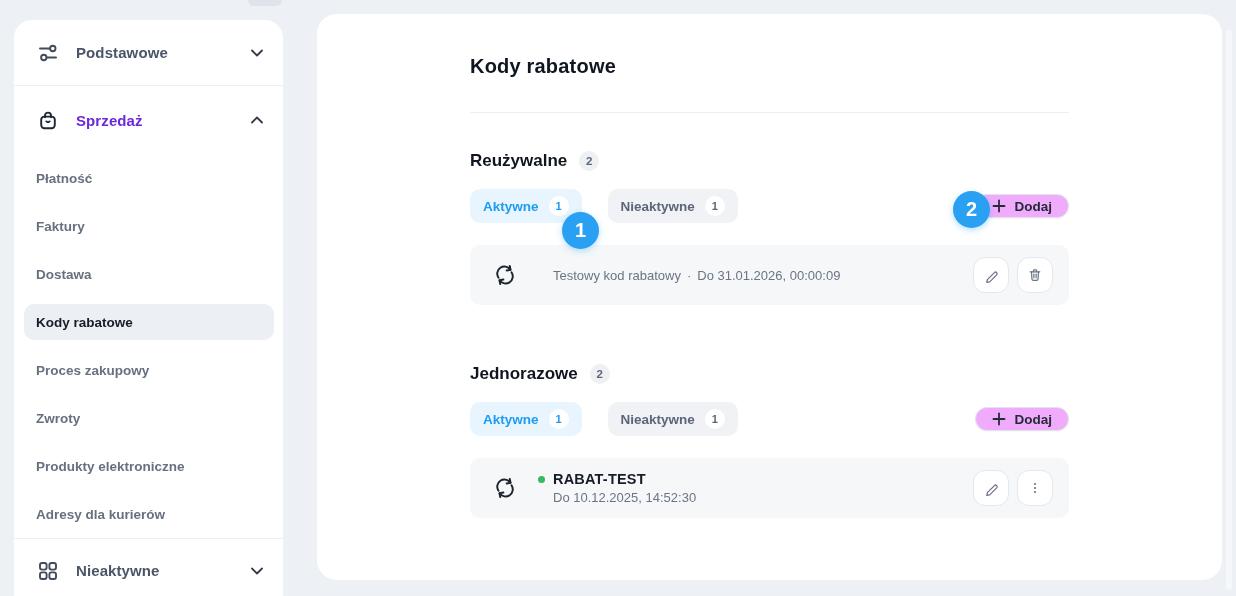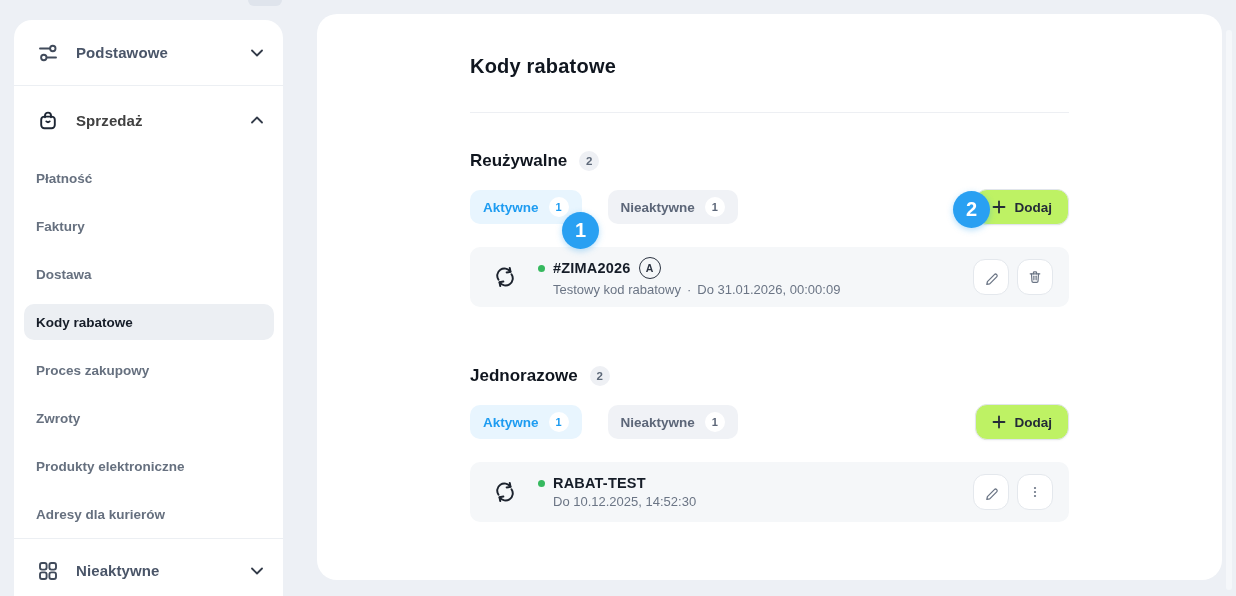--- a/index.html
+++ b/index.html
@@ -16,21 +16,21 @@
     background:#fff; border-radius:18px 18px 0 0;
   }
   .sb-header {
     display:flex; align-items:center; padding:0 20px 0 22px; cursor:pointer;
   }
   .sb-header.h-top { height:66px; border-bottom:1px solid #eceff3; }
   .sb-header.h-group { height:68px; }
   .sb-header.h-bottom { height:64px; border-top:1px solid #eceff3; }
   .sb-header .gicon { width:24px; height:24px; margin-right:16px; flex:0 0 auto; }
   .sb-label { font-size:15px; font-weight:600; color:#4a5568; letter-spacing:.1px; }
-  .sb-label.bold { font-weight:700; color:#404040;text-align:center; }
+  .sb-label.bold { font-weight:700; color:#6d28d9;text-align:center; }
   .sb-chevron { margin-left:auto; width:12px; height:8px; }
   .sb-items { }
   .sb-item {
     height:48px; display:flex; align-items:center;
     padding:0 14px 0 22px; font-size:13.5px; font-weight:600; color:#66707f;
     cursor:pointer;
   }
   .sb-item.active { padding:0; margin:0 9px 0 10px; }
   .sb-item.active .pill {
     background:#eceff3; border-radius:10px; height:36px; width:100%;
@@ -60,22 +60,22 @@
     font-size:13.5px; font-weight:700; cursor:pointer;
   }
   .tab.active { background:#e8f5fe; color:#1e9cf1; }
   .tab.inactive { background:#f0f2f6; color:#5c6678; }
   .tab .tab-badge {
     width:20px; height:20px; border-radius:50%; background:#fff;
     font-size:11px; font-weight:700;
     display:flex; align-items:center; justify-content:center;
   }
   .add-btn {
-    margin-left:auto; height:36px; padding:0 16px;
-    background:#bef264; border:1px solid #e1e5eb; border-radius:12px;
+    margin-left:auto; height:24px; padding:0 16px;
+    background:#f0abfc; border:1px solid #e1e5eb; border-radius:12px;
     display:flex; align-items:center; gap:8px;
     font-size:13.5px; font-weight:700; color:#242b37; cursor:pointer;
     box-shadow:0 1px 2px rgba(20,30,50,.04);
   }
   .code-row {
     margin-top:22px; height:60px; background:#f5f7f9; border-radius:10px;
     display:flex; align-items:center; padding:0 16px 0 22px;
   }
   .repeat-wrap { width:26px; height:26px; margin-right:20px; flex:0 0 auto; }
   .row-main { display:flex; flex-direction:column; gap:3px; }
@@ -231,25 +231,20 @@
     <div class="code-row">
       <span class="repeat-wrap">
         <svg viewBox="0 0 24 24" width="26" height="26" fill="none" stroke="#1c232e" stroke-width="1.8" stroke-linecap="round" stroke-linejoin="round">
           <path d="M6 14.5 A 6.3 6.3 0 0 1 16.9 7"></path>
           <polyline points="16.4,3.6 17.1,7.2 13.5,7.8"></polyline>
           <path d="M18 9.5 A 6.3 6.3 0 0 1 7.1 17"></path>
           <polyline points="7.6,20.4 6.9,16.8 10.5,16.2"></polyline>
         </svg>
       </span>
       <div class="row-main">
-        <div class="row-line1">
-          <span class="status-dot"></span>
-          <span class="row-code">#ZIMA2026</span>
-          <span class="type-badge">A</span>
-        </div>
         <div class="row-line2">
           <span>Testowy kod rabatowy</span>
           <span>·</span>
           <span>Do 31.01.2026, 00:00:09</span>
         </div>
       </div>
       <div class="row-actions">
         <button class="icon-btn">
           <span>
             <svg viewBox="0 0 20 20" width="17" height="17" fill="none" stroke="#6b7585" stroke-width="1.5" stroke-linecap="round" stroke-linejoin="round">

